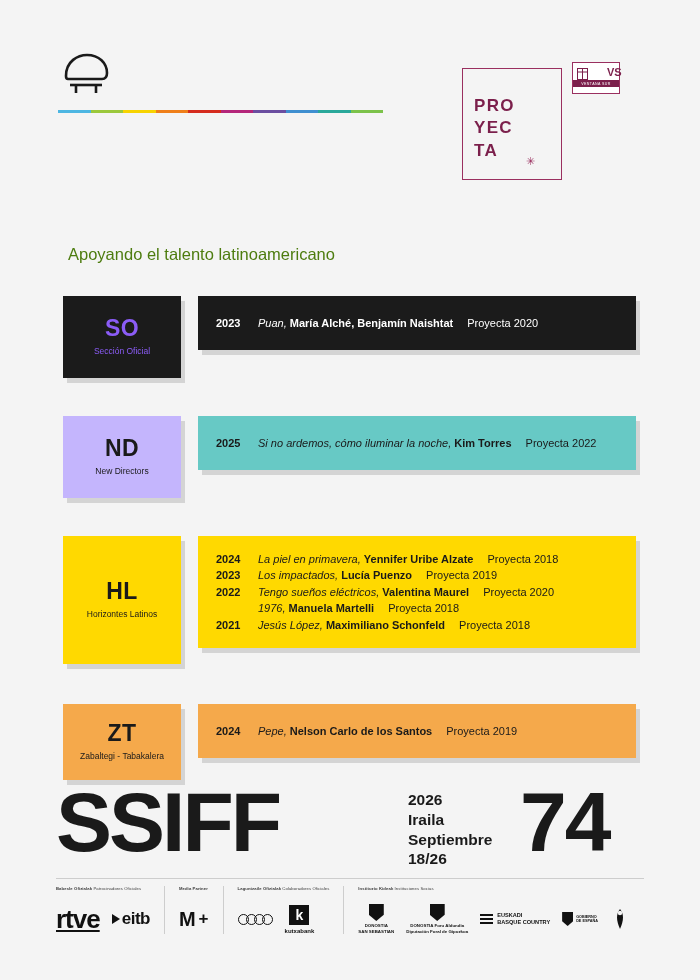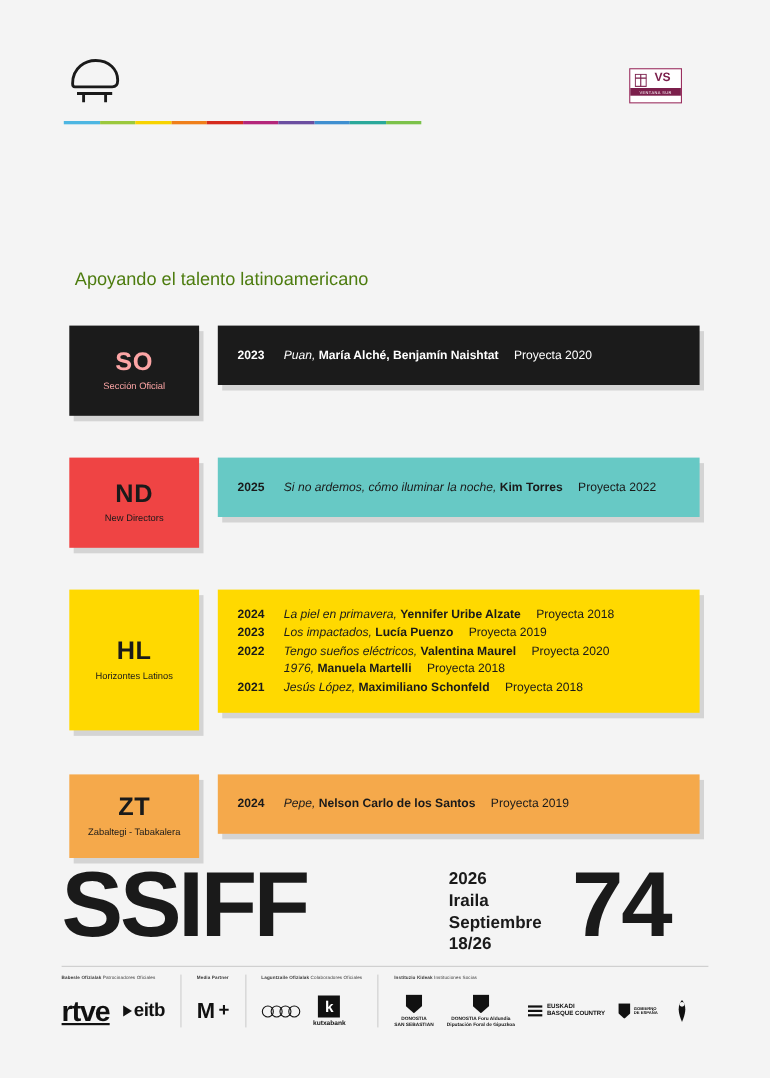--- a/index.html
+++ b/index.html
@@ -18,21 +18,21 @@
   .fest-title { font-size: 21.5px; font-weight: bold; line-height: 1.26; letter-spacing: -0.3px; }
   .fest-title div { white-space: nowrap; }
   .rainbow { margin-top: 11px; width: 325px; height: 3px; display: flex; }
   .rainbow span { flex: 1 1 auto; height: 100%; }
 
   
   .proyecta { position: absolute; left: 462px; top: 68px; width: 100px; height: 112px; border: 1.5px solid #9a2f5f; }
   .proyecta .pt { position: absolute; left: 11px; top: 26px; color: #7b1f4b; font-weight: bold; font-size: 17px; line-height: 1.32; letter-spacing: 1.3px; }
   .proyecta .star { position: absolute; left: 63px; top: 86px; color: #9a2f5f; font-size: 11px; }
   .vs-box { position: absolute; left: 572px; top: 62px; width: 48px; height: 32px; border: 1px solid #9a2f5f; background: #fff; }
-  .vs-box .vs-top { display: flex; gap: 7px; padding: 3px 3px 0 4px; }
+  .vs-box .vs-top { display: flex; align-items: center; gap: 19px; padding: 3px 3px 0 4px; }
   .vs-box .vs-glyph { width: 11px; height: 12px; }
   .vs-box .vs-label { color: #7b1f4b; font-weight: bold; font-size: 11px; line-height: 1; }
   .vs-box .vs-sub { margin-top: 2px; background: #7b1f4b; color: #fff; font-size: 3.6px; letter-spacing: .4px; text-align: center; padding: 1.5px 0; }
 
   .tagline { position: absolute; left: 68px; top: 245px; font-size: 16.5px; color: #4d7c0f; }
 
   
   .rows { position: absolute; left: 0; top: 296px; width: 700px; }
   .row { position: relative; margin-bottom: 20px; }
   .tag {
@@ -50,23 +50,23 @@
   }
   .entry { display: flex; align-items: baseline; font-size: 11px; line-height: 1.5; white-space: nowrap; }
   .entry .year { width: 42px; flex: 0 0 42px; font-weight: bold; font-size: 11px; }
   .entry .film { font-style: italic; }
   .entry .dir { font-weight: bold; }
   .entry .py { margin-left: 14px; }
   .entry.cont { padding-left: 42px; }
   .entry.cont .film { font-style: italic; }
 
   
-  .row-so .tag { background: #1b1b1b; color: #fca5a5; height: 82px; }
+  .row-so .tag { background: #1b1b1b; color: #8b5cf6; height: 82px; }
   .row-so .panel { background: #1b1b1b; color: #fff; height: 54px; display: flex; align-items: center; }
-  .row-nd .tag { background: #ef4444; color: #1a1a1a; height: 82px; }
+  .row-nd .tag { background: #c4b5fd; color: #1a1a1a; height: 82px; }
   .row-nd .panel { background: #67c9c5; color: #1a1a1a; height: 54px; display: flex; align-items: center; }
   .row-hl .tag { background: #ffd900; color: #1a1a1a; height: 128px; }
   .row-hl .panel { background: #ffd900; color: #1a1a1a; height: 112px; display: flex; flex-direction: column; justify-content: center; }
   .row-zt .tag { background: #f5a94b; color: #1a1a1a; height: 76px; }
   .row-zt .panel { background: #f5a94b; color: #1a1a1a; height: 54px; display: flex; align-items: center; }
 
   .row-so { height: 100px; }
   .row-nd { height: 100px; }
   .row-hl { height: 148px; }
   .row-zt { height: 96px; }
@@ -132,20 +132,28 @@
         <span style="background: rgb(239, 127, 26);"></span>
         <span style="background: rgb(213, 43, 30);"></span>
         <span style="background: rgb(180, 38, 122);"></span>
         <span style="background: rgb(107, 78, 160);"></span>
         <span style="background: rgb(63, 143, 208);"></span>
         <span style="background: rgb(42, 168, 154);"></span>
         <span style="background: rgb(124, 194, 74);"></span>
       </div>
   </div>
 
+  <div class="proyecta">
+    <div class="pt">
+      <div>PRO</div>
+      <div>YEC</div>
+      <div>TA</div>
+    </div>
+    <div class="star">✳</div>
+  </div>
   <div class="vs-box">
     <div class="vs-top">
       <span class="vs-glyph">
         <svg viewBox="0 0 11 12" width="11" height="12">
           <rect x="0.5" y="0.5" width="10" height="11" fill="none" stroke="#7b1f4b" stroke-width="1"></rect>
           <line x1="0.5" y1="4" x2="10.5" y2="4" stroke="#7b1f4b" stroke-width="1"></line>
           <line x1="5.5" y1="0.5" x2="5.5" y2="11.5" stroke="#7b1f4b" stroke-width="1"></line>
         </svg>
       </span>
       <span class="vs-label">VS</span>

